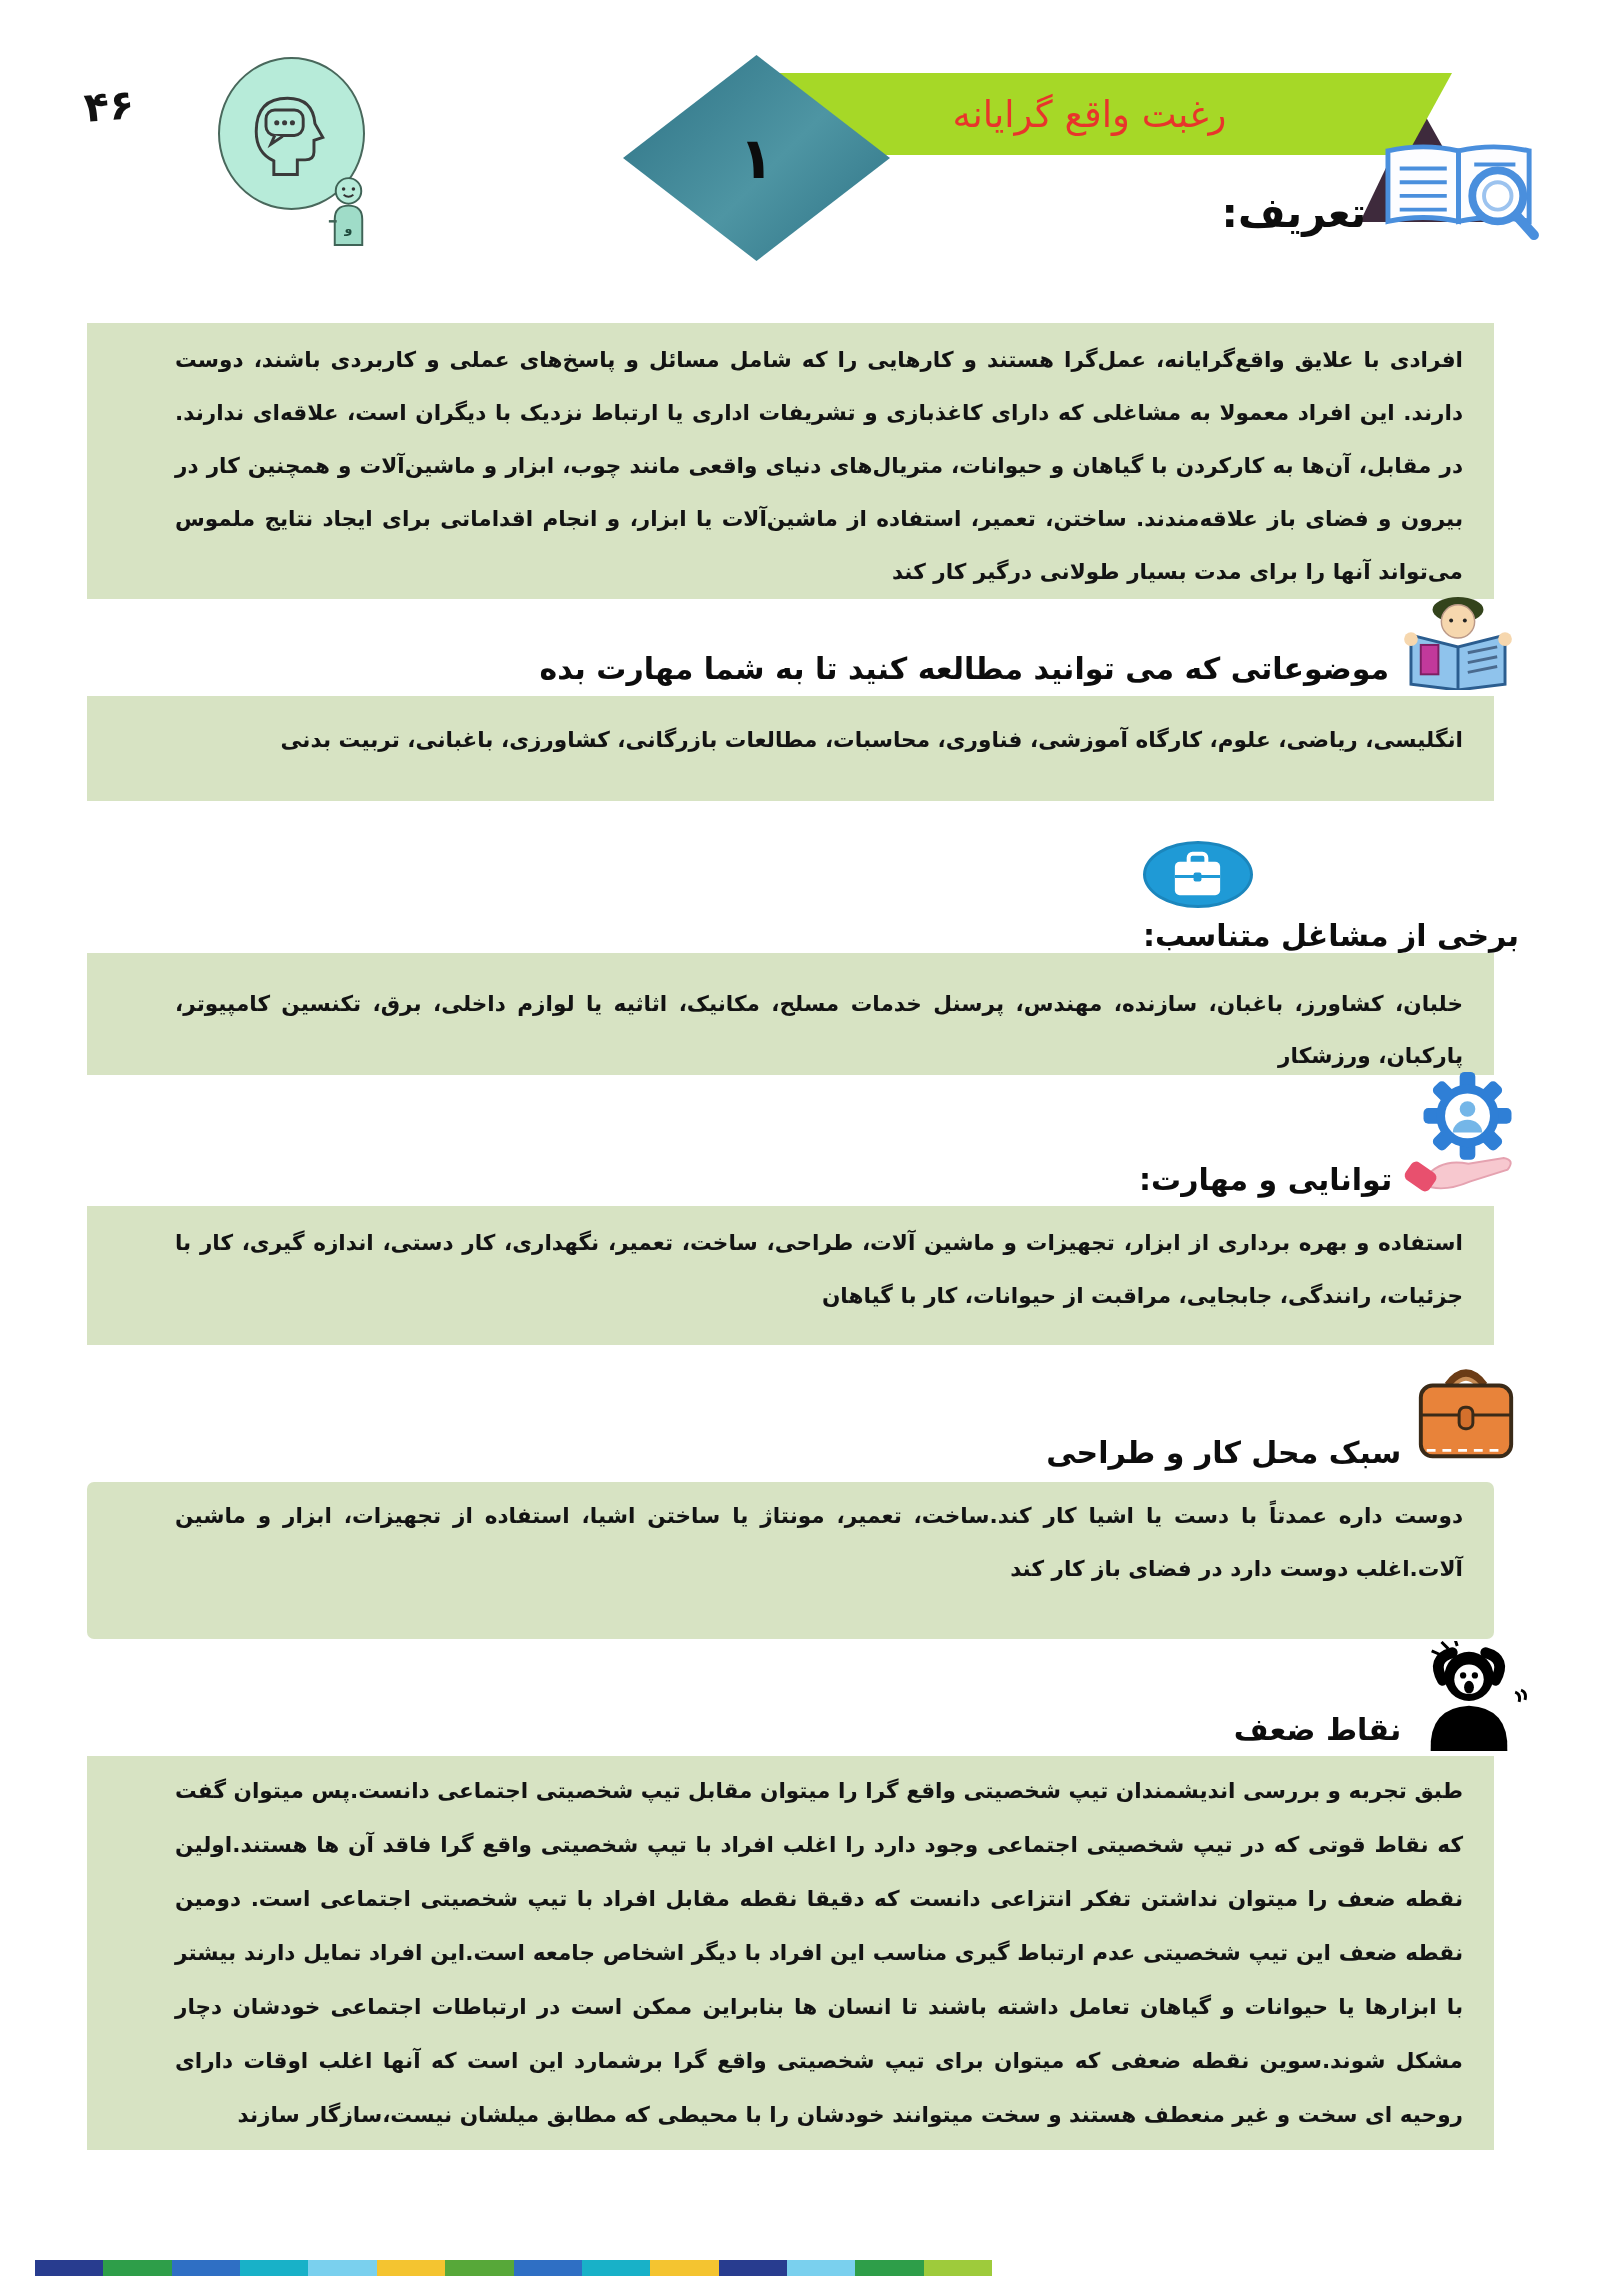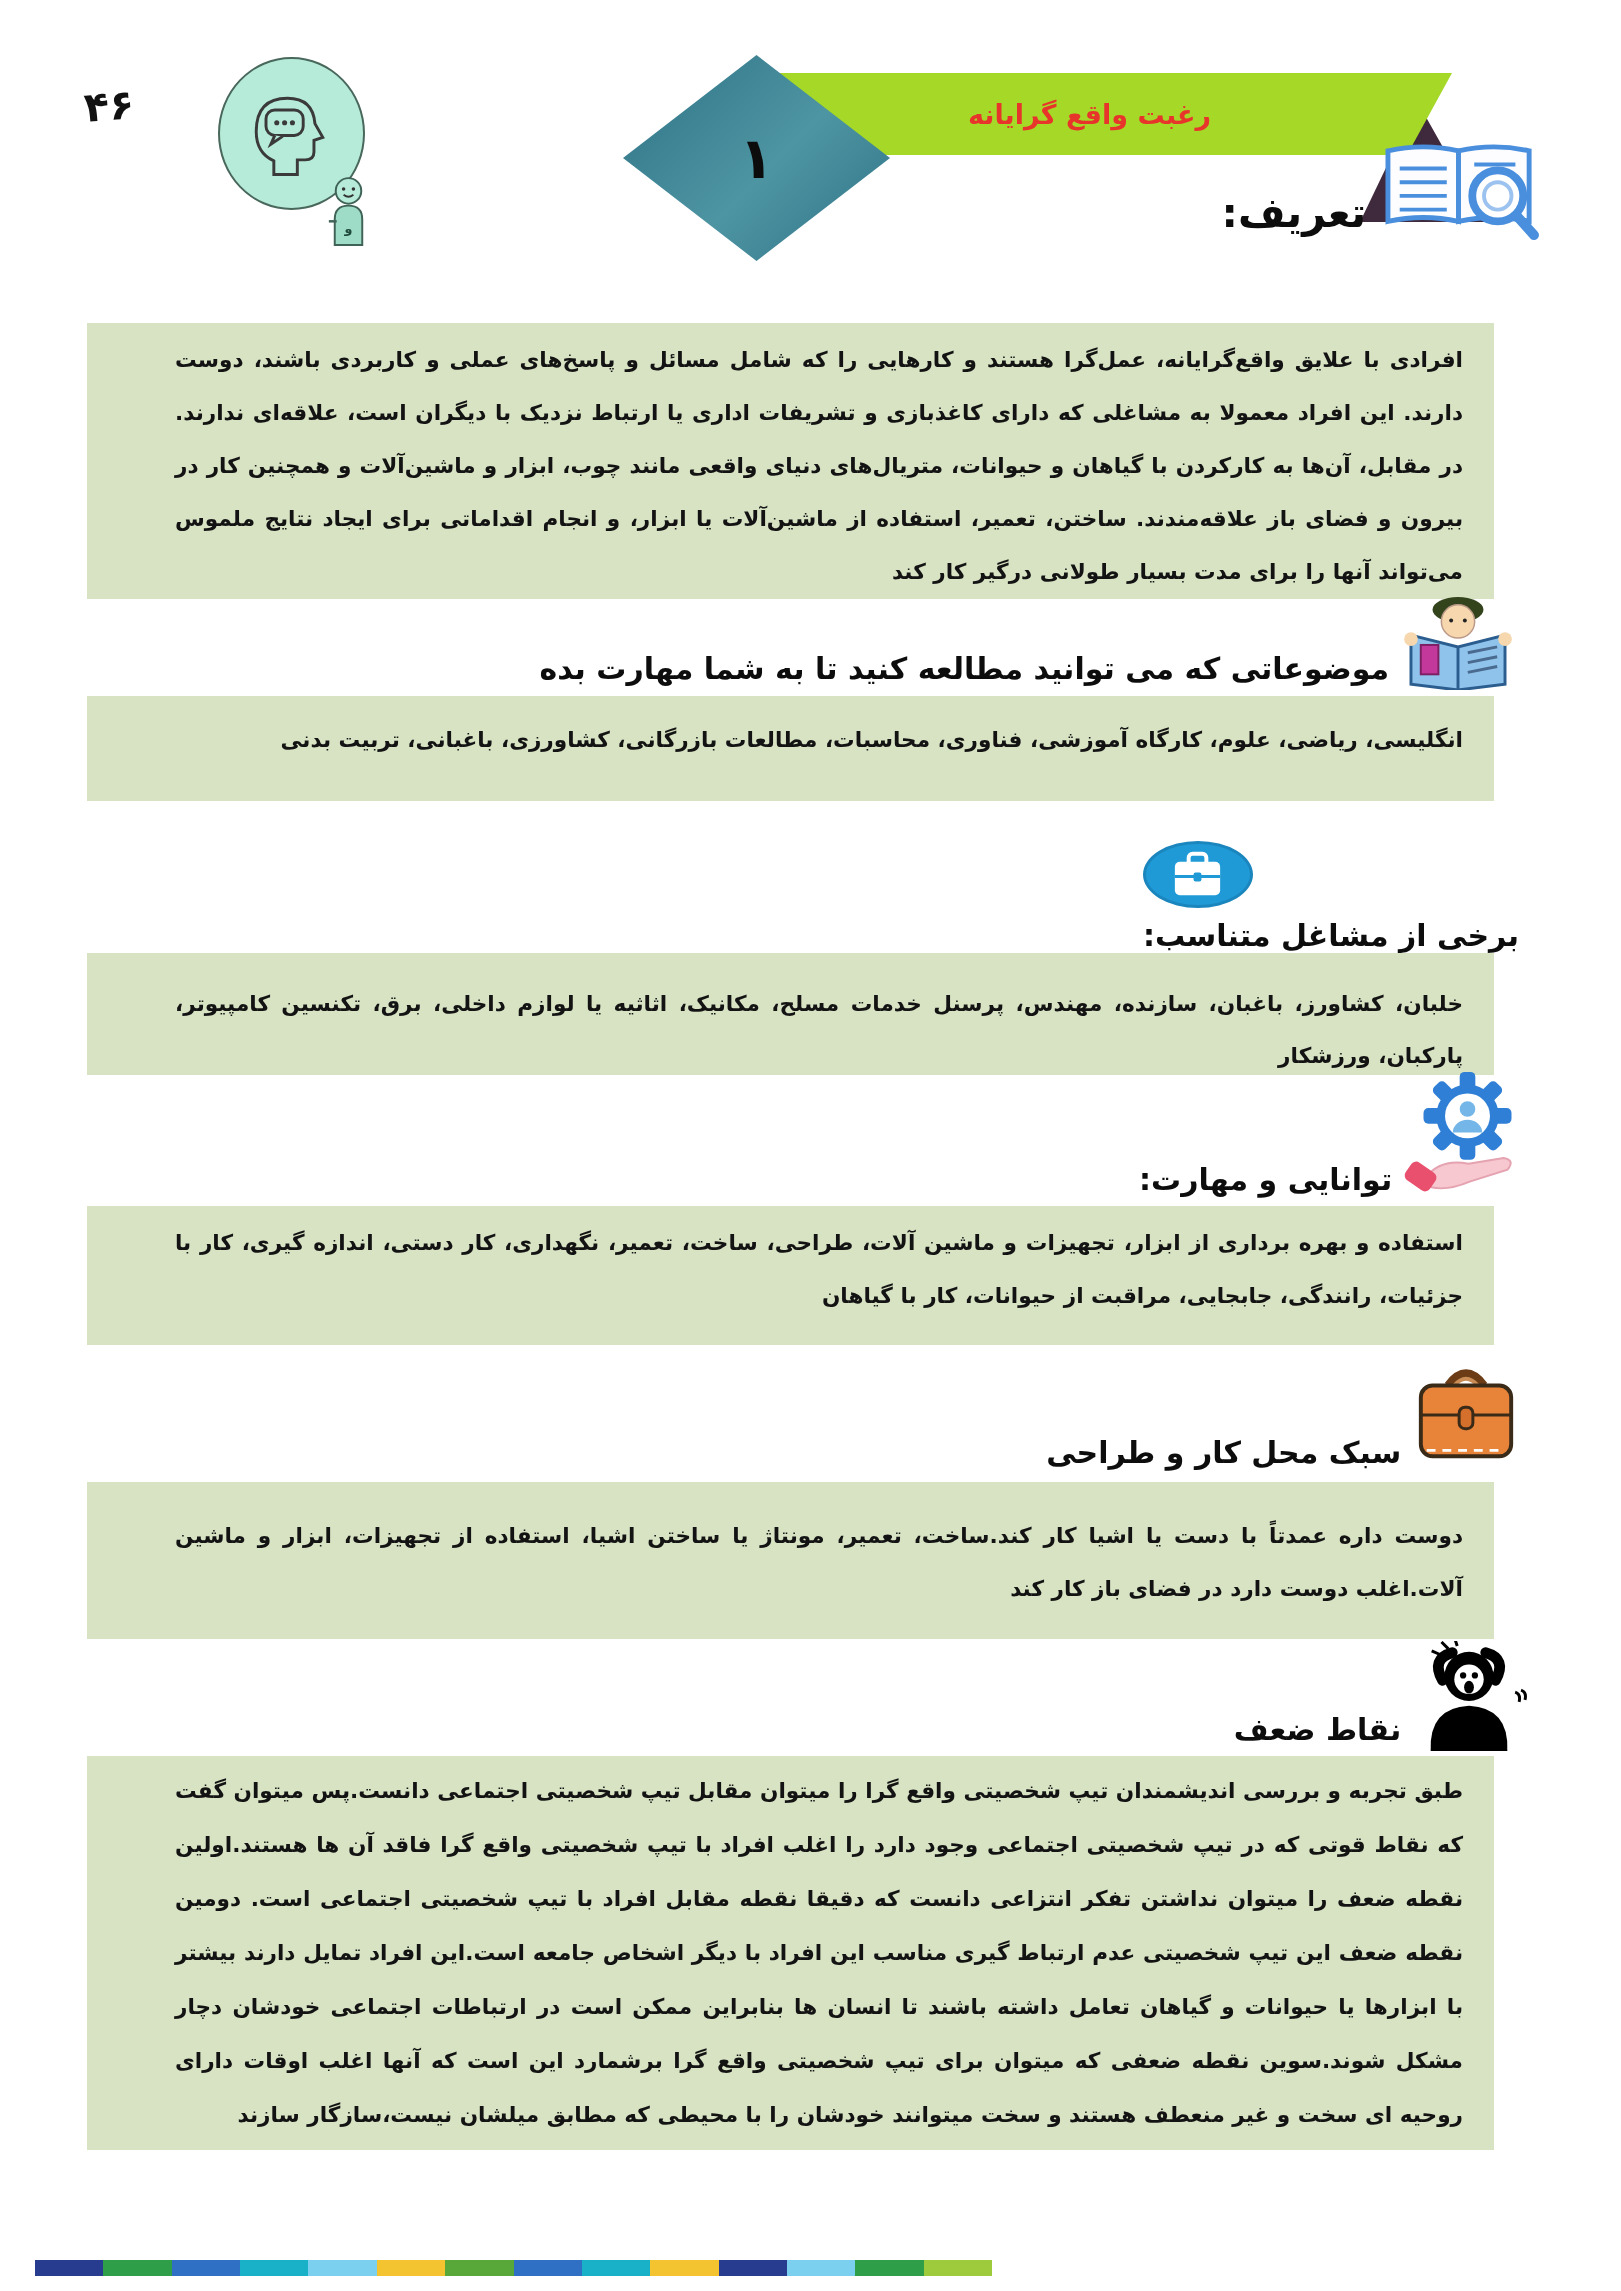--- a/index.html
+++ b/index.html
@@ -11,21 +11,21 @@
     --diamond-a:#2e7285;--diamond-b:#4e95a3;--flag-tail:#3e2a3c;
   }
   
   .page-number{position:absolute;left:84px;top:82px;font-size:41px;font-weight:bold;color:#111;transform:rotate(-4deg);}
   .mint-circle{position:absolute;left:218px;top:57px;width:143px;height:149px;border-radius:50%;
     background:#b7ebd9;border:2px solid #49685c;}
   .small-person{position:absolute;left:321px;top:176px;}
   .banner{position:absolute;left:727px;top:73px;width:725px;height:82px;background:var(--banner-bg);
     clip-path:polygon(45px 0,100% 0,calc(100% - 45px) 100%,0 100%);
     display:flex;align-items:center;justify-content:center;z-index:2;}
-  .banner-title{font-size:27px;font-weight:bold;color:var(--banner-title);direction:rtl;text-align:center;}
+  .banner-title{font-size:37px;font-weight:normal;color:var(--banner-title);direction:rtl;text-align:center;}
   .flag-tail{position:absolute;left:1360px;top:102px;width:125px;height:120px;background:var(--flag-tail);
     clip-path:polygon(46% 0,100% 100%,0 100%);z-index:1;}
   .diamond{position:absolute;left:623px;top:55px;width:267px;height:206px;
     background:linear-gradient(135deg,var(--diamond-a),var(--diamond-b) 55%,var(--diamond-a));
     clip-path:polygon(50% 0,100% 50%,50% 100%,0 50%);z-index:3;
     display:flex;align-items:center;justify-content:center;}
   .diamond-num{font-size:57px;color:#0c0c0c;font-weight:bold;}
   
   .heading-row{position:absolute;display:flex;direction:rtl;align-items:flex-end;gap:9.8px;z-index:2;}
   .heading-text{font-size:30px;font-weight:bold;color:#0d0d0d;white-space:nowrap;margin-bottom:7.8px;}
@@ -156,21 +156,21 @@
         <path d="M38 28 q18 -24 36 0" fill="none" stroke="#6b3c16" stroke-width="9"></path>
         <path d="M44 28 q12 -14 24 0" fill="none" stroke="#c98d55" stroke-width="4"></path>
         <rect x="10" y="28" width="92" height="72" rx="12" fill="#e8833a" stroke="#3a2a18" stroke-width="4"></rect>
         <path d="M10 58 H102" stroke="#3a2a18" stroke-width="3"></path>
         <rect x="49" y="50" width="14" height="22" rx="6" fill="#d4702c" stroke="#3a2a18" stroke-width="3"></rect>
         <path d="M16 94 H96" stroke="#fff" stroke-width="3" stroke-dasharray="9 7"></path>
       </svg>
     </span>
     <span class="heading-text">سبک محل کار و طراحی</span>
   </div>
-  <div class="block" style="top:1482px;height:157px;line-height:53px;padding-top:27px;">دوست داره عمدتاً با دست یا اشیا کار کند.ساخت، تعمیر، مونتاژ یا ساختن اشیا، استفاده از تجهیزات، ابزار و ماشین آلات.اغلب دوست دارد در فضای باز کار کند</div>
+  <div class="block" style="top:1482px;height:157px;line-height:53px;padding-top:7px;border-radius:7px;">دوست داره عمدتاً با دست یا اشیا کار کند.ساخت، تعمیر، مونتاژ یا ساختن اشیا، استفاده از تجهیزات، ابزار و ماشین آلات.اغلب دوست دارد در فضای باز کار کند</div>
 
   <div class="heading-row" style="right:94px;top:1645px;height:110px;">
     <span>
       <svg width="116" height="110" viewBox="0 0 118 112">
         <path d="M38 8 l-7 -7 M47 5 l-3 -9 M30 14 l-9 -4" stroke="#000" stroke-width="3"></path>
         <path d="M32 40 q-12 -22 10 -28" fill="none" stroke="#000" stroke-width="11" stroke-linecap="round"></path>
         <path d="M86 40 q12 -22 -10 -28" fill="none" stroke="#000" stroke-width="11" stroke-linecap="round"></path>
         <circle cx="59" cy="36" r="25" fill="#000"></circle>
         <circle cx="59" cy="39" r="15" fill="#fff"></circle>
         <circle cx="53" cy="35" r="3.2" fill="#000"></circle>

